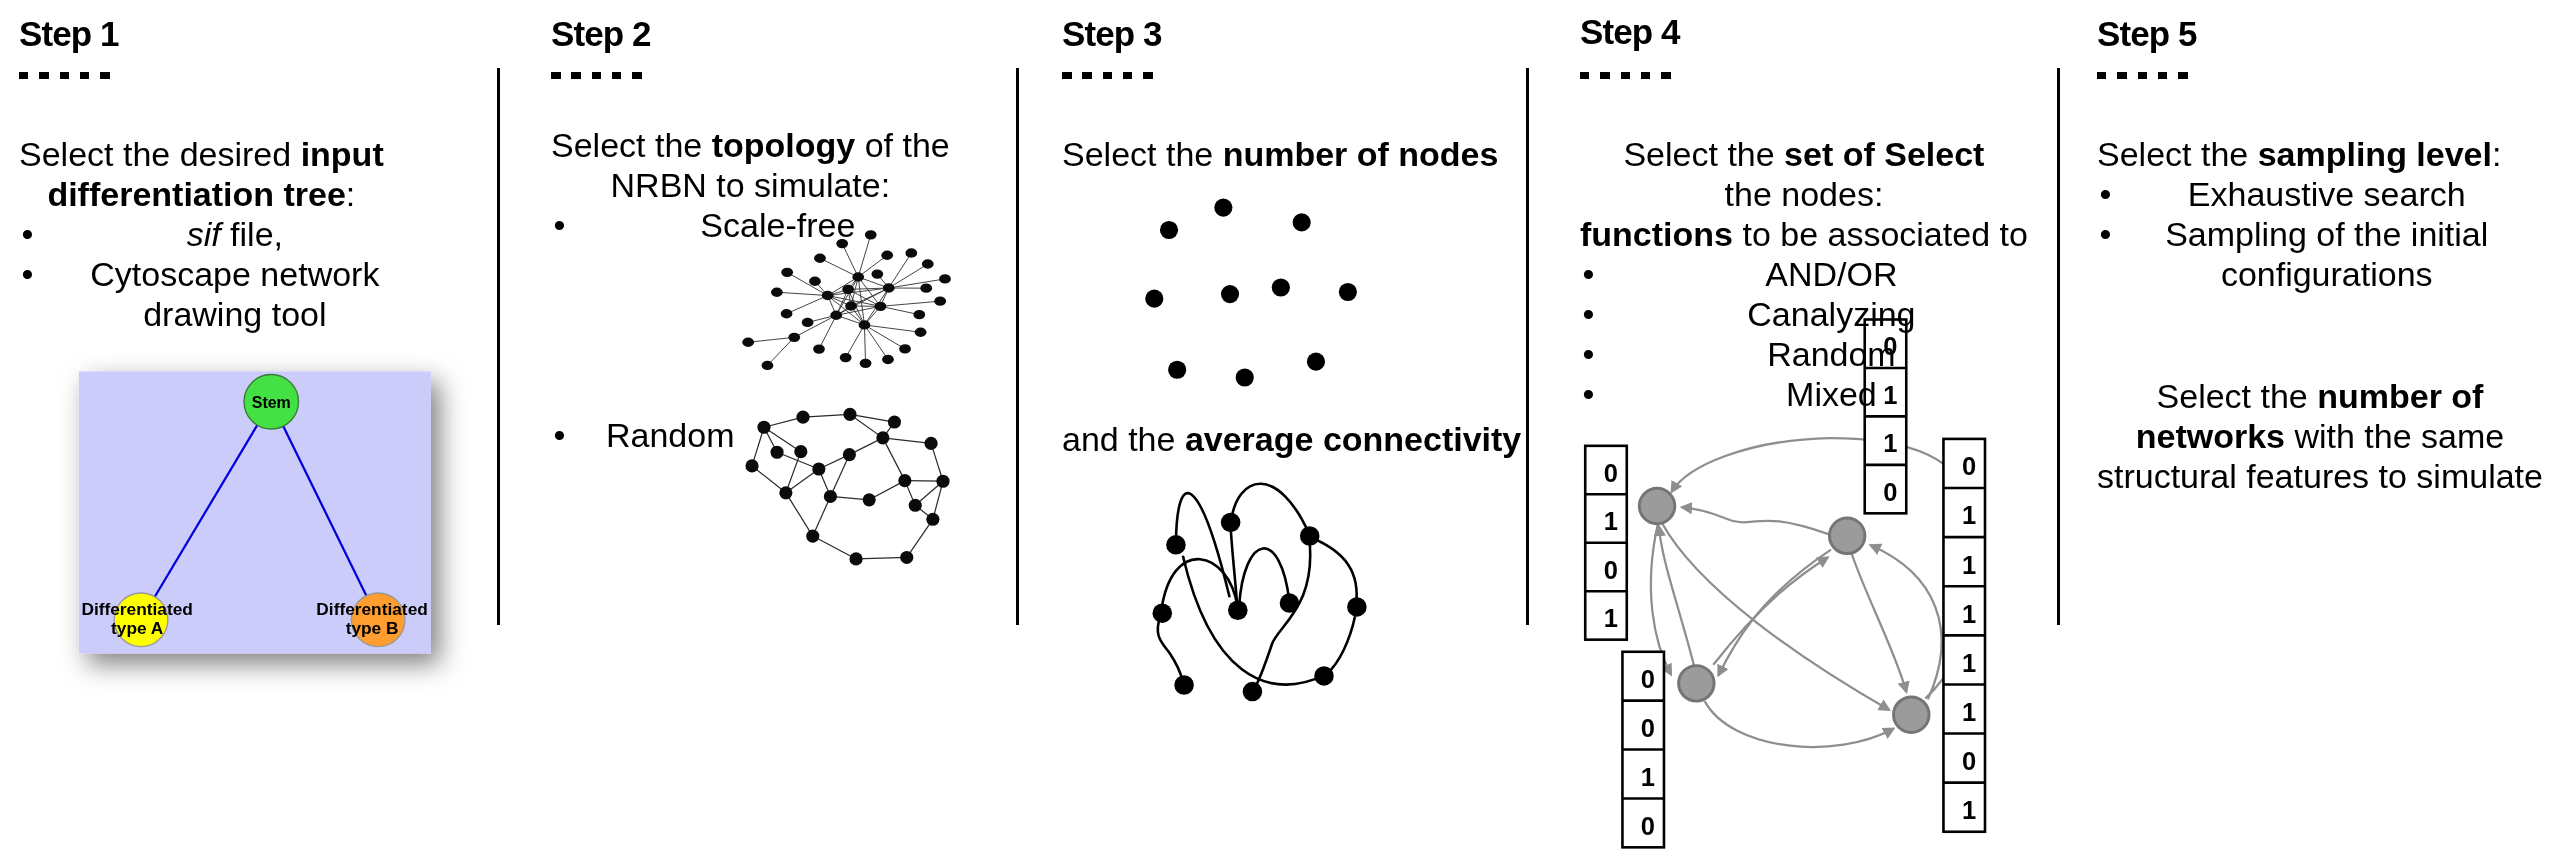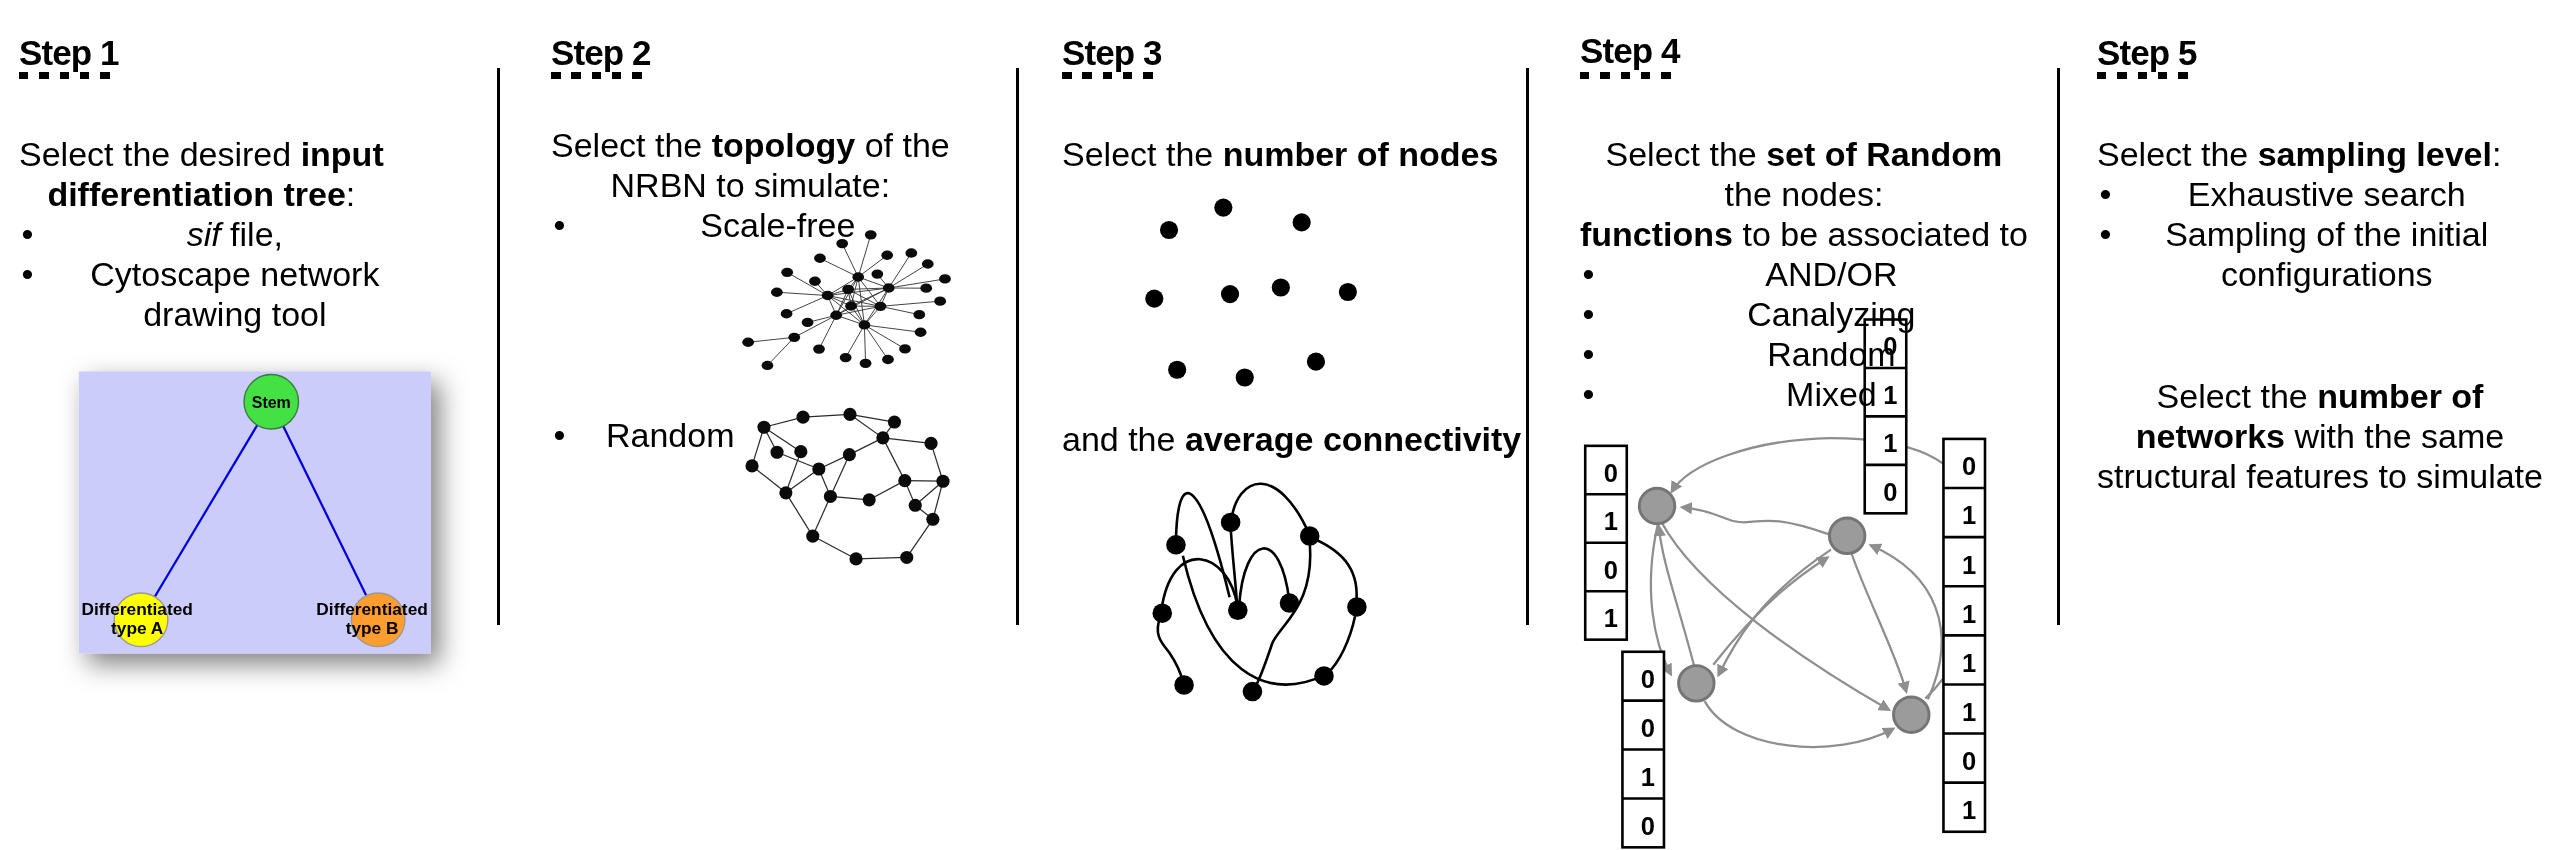--- a/index.html
+++ b/index.html
@@ -1,17 +1,17 @@
 <!DOCTYPE html>
 <html style="font-size:14px"><head><meta charset="utf-8">
 <style>
 html,body{margin:0;padding:0;background:#fff;}
 #page{position:relative;width:2576px;height:851px;overflow:hidden;background:#fff;
 font-family:"Liberation Sans",sans-serif;color:#000;}
-.h{position:absolute;font-size:35px;font-weight:bold;letter-spacing:-0.9px;line-height:40px;white-space:nowrap;margin-top:19px;}
+.h{position:absolute;font-size:35px;font-weight:bold;letter-spacing:-0.9px;line-height:40px;white-space:nowrap;}
 .dash{position:absolute;width:92px;height:7px;background:repeating-linear-gradient(90deg,#000 0 9.5px,transparent 9.5px 20.3px);}
 .sep{position:absolute;top:68px;width:2.6px;height:557px;background:#000;}
 .t{position:absolute;font-size:34px;line-height:40px;white-space:nowrap;text-align:center;}
 .t .li{padding-left:55px;position:relative;}
 .t .li1{padding-left:67px;position:relative;}
 .bu{position:absolute;left:2.6px;}
 svg text{font-family:"Liberation Sans",sans-serif;}
 </style></head>
 <body>
 <div id="page">
@@ -313,21 +313,21 @@
 <div class="t" style="left:551px;top:415px">
 <div class="li"><span class="bu">•</span>Random</div>
 </div>
 <div class="t" style="left:1062px;top:134px">
 <div>Select the <b>number of nodes</b></div>
 </div>
 <div class="t" style="left:1062px;top:419px">
 <div>and the <b>average connectivity</b></div>
 </div>
 <div class="t" style="left:1580px;top:134px">
-<div>Select the <b>set of Random</b></div>
+<div>Select the <b>set of Select</b></div>
 <div>the nodes:</div>
 <div><b>functions</b> to be associated to</div>
 <div class="li"><span class="bu">•</span>AND/OR</div>
 <div class="li"><span class="bu">•</span>Canalyzing</div>
 <div class="li"><span class="bu">•</span>Random</div>
 <div class="li"><span class="bu">•</span>Mixed</div>
 </div>
 <div class="t" style="left:2097px;top:134px">
 <div>Select the <b>sampling level</b>:</div>
 <div class="li"><span class="bu">•</span>Exhaustive search</div>

